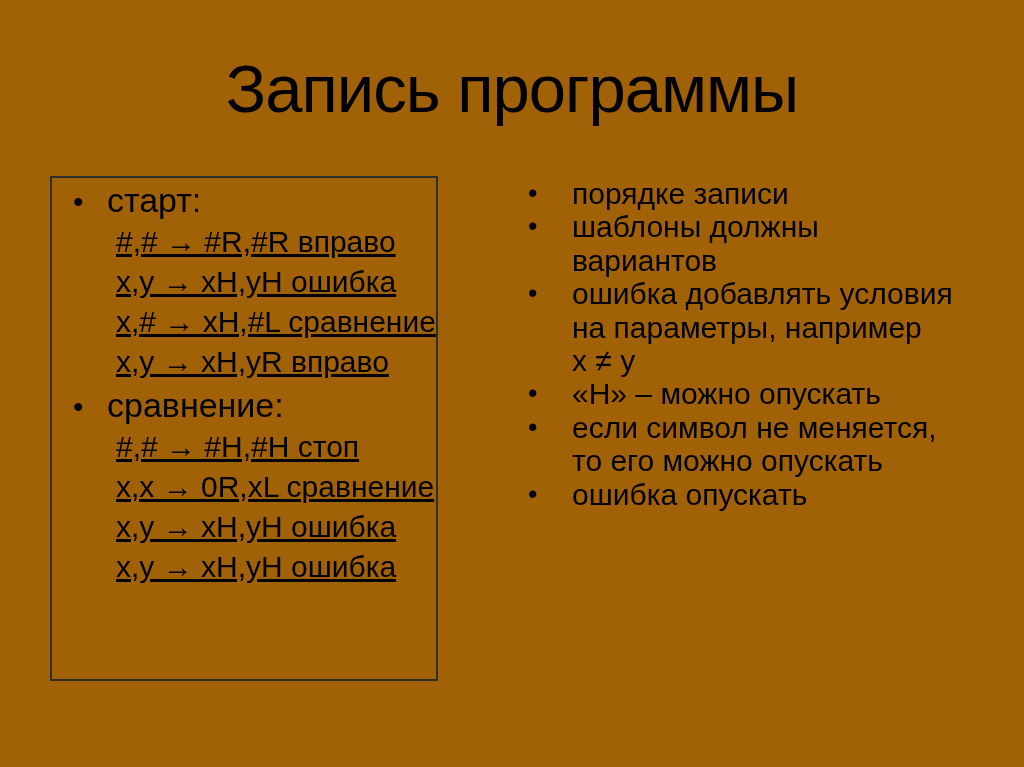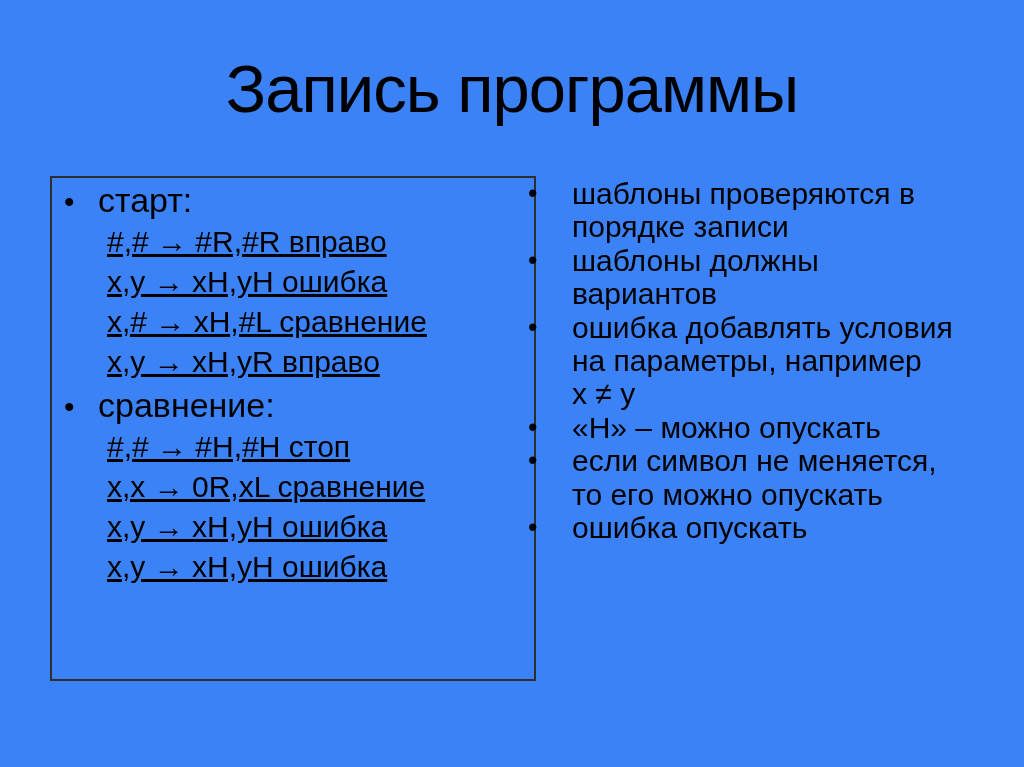--- a/index.html
+++ b/index.html
@@ -4,21 +4,21 @@
 <style>
   html, body {
     margin: 0;
     padding: 0;
     background: #ffffff;
   }
   .slide {
     position: relative;
     width: 1024px;
     height: 767px;
-    background: #3b82f6;
+    background: #a16207;
     color: #000000;
     font-family: "Liberation Sans", "DejaVu Sans", sans-serif;
     overflow: hidden;
   }
   .title {
     position: absolute;
     top: 50px;
     left: 0;
     width: 1024px;
     margin: 0;
@@ -26,25 +26,25 @@
     font-size: 67px;
     font-weight: 400;
     letter-spacing: -1px;
     line-height: 1.15;
     white-space: nowrap;
   }
   .program-box {
     position: absolute;
     left: 50px;
     top: 176px;
-    width: 486px;
+    width: 388px;
     height: 505px;
     box-sizing: border-box;
     border: 2px solid #2e2e2e;
-    padding: 2px 0 0 12px;
+    padding: 2px 0 0 21px;
     overflow: hidden;
   }
   .state-row {
     font-size: 34px;
     line-height: 40px;
     margin-top: 3px;
     white-space: nowrap;
   }
   .program-box .state-row:first-child { margin-top: 0; }
   .state-bullet {
@@ -98,21 +98,20 @@
       <div class="rule-line">#,# → #Н,#Н стоп</div>
       <div class="rule-line">x,x → 0R,xL сравнение</div>
       <div class="rule-line">x,y → xН,yН ошибка</div>
       <div class="rule-line">x,y → xН,yН ошибка</div>
     </div>
 
   <div class="notes" id="notes-list">
       <div class="note-item">
         <span class="note-bullet">•</span>
         <div class="note-lines">
-          <div class="note-line">шаблоны проверяются в</div>
           <div class="note-line">порядке записи</div>
         </div>
       </div>
       <div class="note-item">
         <span class="note-bullet">•</span>
         <div class="note-lines">
           <div class="note-line">шаблоны должны</div>
           <div class="note-line">вариантов</div>
         </div>
       </div>

